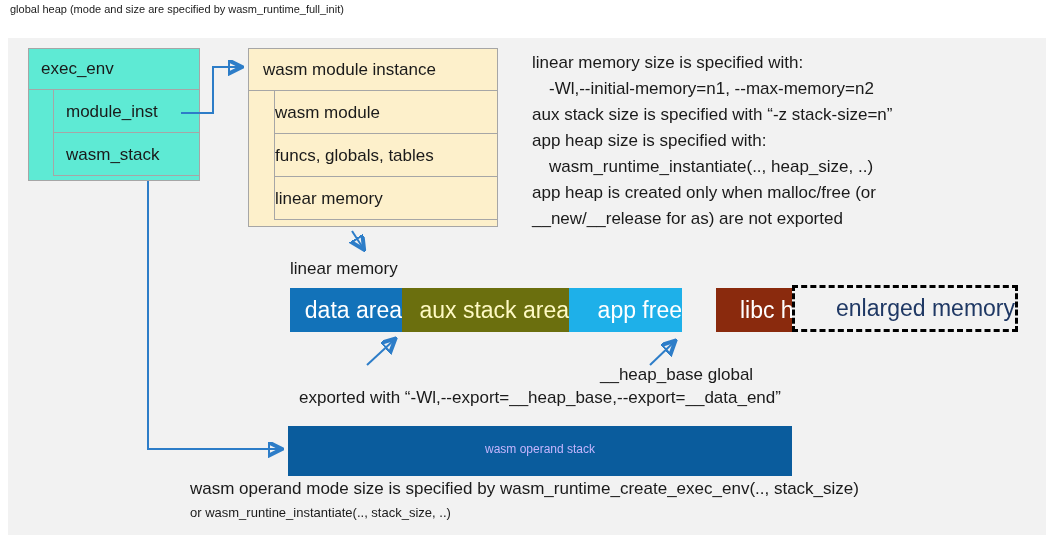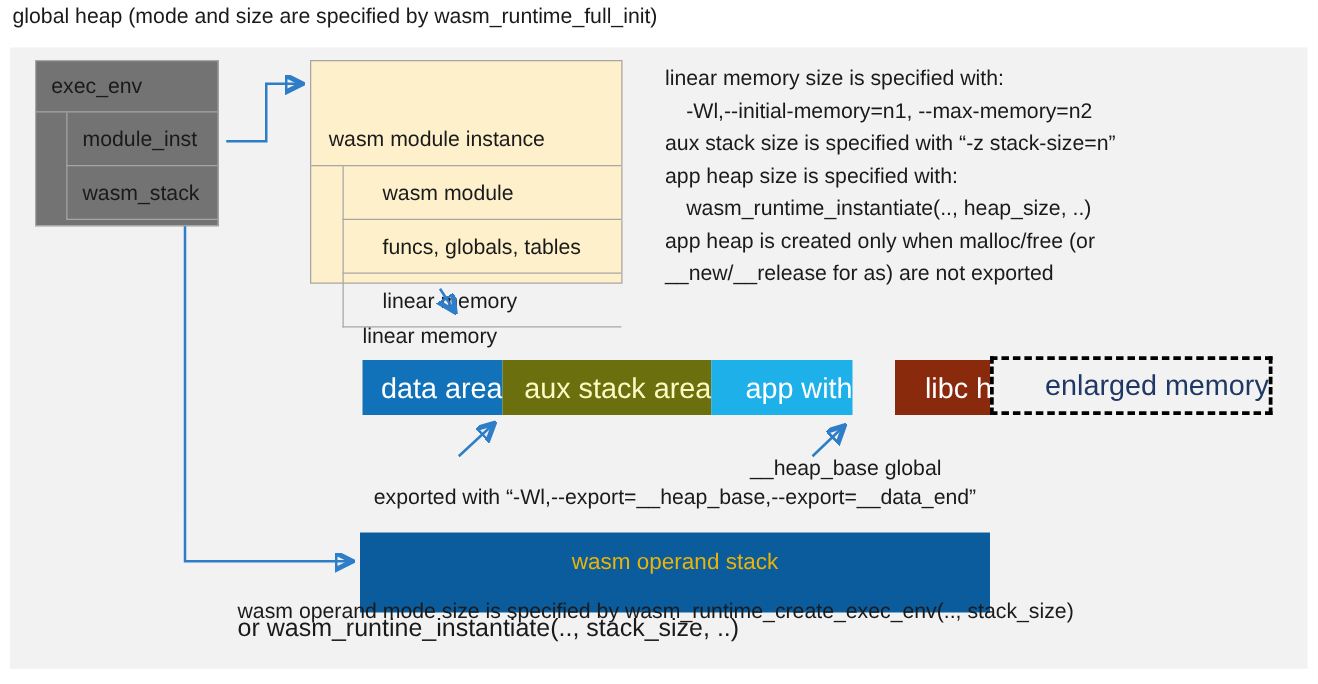--- a/index.html
+++ b/index.html
@@ -1,31 +1,31 @@
 <!DOCTYPE html>
 <html><head>
 <meta charset="utf-8">
 <style>
   html,body{margin:0;padding:0;background:#fff;}
   .stage{
     position:relative;width:1054px;height:547px;overflow:hidden;
     font-family:"Liberation Sans","DejaVu Sans",sans-serif;color:#1a1a1a;background:#ffffff;
   }
-  .title{position:absolute;left:10px;top:3px;font-size:17px;}
+  .title{position:absolute;left:10px;top:3px;font-size:11px;}
   .panel{position:absolute;left:8px;top:38px;width:1038px;height:497px;background:#f2f2f2;}
 
   
   .record{position:absolute;border:1px solid #a6a6a6;box-sizing:border-box;}
-  .record.exec{left:28px;top:48px;width:147px;height:133px;background:#737373;}
+  .record.exec{left:28px;top:48px;width:172px;height:133px;background:#5eead4;}
   .record.inst{left:248px;top:48px;width:250px;height:179px;background:#fdf0cb;}
   .record .hdr{height:40px;line-height:40px;padding-left:12px;font-size:17px;border-bottom:1px solid #a6a6a6;}
-  .record.inst .hdr{height:41px;line-height:41px;padding-left:14px;margin-top:42px;}
+  .record.inst .hdr{height:41px;line-height:41px;padding-left:14px;}
   .record .cell{margin-left:24px;height:43px;line-height:43px;padding-left:12px;font-size:17px;
     border-left:1px solid #a6a6a6;border-bottom:1px solid #a6a6a6;box-sizing:border-box;}
-  .record.inst .cell{margin-left:25px;padding-left:31px;}
+  .record.inst .cell{margin-left:25px;padding-left:0;}
 
   
   .notes{position:absolute;left:532px;top:50px;width:512px;font-size:17px;line-height:26px;}
   .notes .indent{padding-left:17px;}
 
   
   .lm-label{position:absolute;left:290px;top:259px;font-size:17px;}
   .seg{position:absolute;top:288px;height:44px;line-height:44px;text-align:right;
        font-size:23px;box-sizing:border-box;}
   .seg.s0{left:290px;width:112px;}
@@ -33,24 +33,24 @@
   .seg.s2{left:569px;width:113px;}
   .seg.s3{left:716px;width:116px;}
   .seg.enlarged{left:792px;top:285px;width:226px;height:47px;line-height:41px;
        border:3px dashed #000;background:#f2f2f2;}
 
   .lbl{position:absolute;font-size:17px;}
   .lbl.dataend{left:313px;top:360px;}
   .lbl.heapbase{left:600px;top:365px;}
   .lbl.exportnote{left:299px;top:388px;}
 
-  .opstack{position:absolute;left:288px;top:426px;width:504px;height:64px;line-height:46px;
-       text-align:center;color:#eab308;font-size:18px;}
+  .opstack{position:absolute;left:288px;top:426px;width:504px;height:50px;line-height:46px;
+       text-align:center;color:#c4b5fd;font-size:12px;}
   .bnote1{position:absolute;left:190px;top:479px;font-size:17px;}
-  .bnote2{position:absolute;left:190px;top:492px;font-size:20px;}
+  .bnote2{position:absolute;left:190px;top:505px;font-size:13px;}
 
   svg.arrows{position:absolute;left:0;top:0;width:1054px;height:547px;pointer-events:none;}
   svg.arrows path{stroke:#2d7dc8;stroke-width:2;fill:none;}
 </style>
 </head>
 <body>
 
 <div class="stage">
 
   <div class="title">global heap (mode and size are specified by wasm_runtime_full_init)</div>
@@ -77,21 +77,21 @@
     <div>app heap size is specified with:</div>
     <div class="indent">wasm_runtime_instantiate(.., heap_size, ..)</div>
     <div>app heap is created only when malloc/free (or</div>
     <div>__new/__release for as) are not exported</div>
   </div>
 
   <div class="lm-label">linear memory</div>
 
   <div class="seg s0" style="background: rgb(18, 114, 185); color: rgb(255, 255, 255);">data area</div>
   <div class="seg s1" style="background: rgb(107, 111, 14); color: #fef9c3;">aux stack area</div>
-  <div class="seg s2" style="background: rgb(30, 176, 233); color: rgb(255, 255, 255);">app with</div>
+  <div class="seg s2" style="background: rgb(30, 176, 233); color: rgb(255, 255, 255);">app free</div>
   <div class="seg s3" style="background: rgb(138, 42, 13); color: rgb(255, 255, 255);">libc heap</div>
   <div class="seg enlarged" style="color: rgb(31, 56, 100);">enlarged memory</div>
 
   <div class="lbl heapbase">__heap_base global</div>
   <div class="lbl exportnote">exported with “-Wl,--export=__heap_base,--export=__data_end”</div>
 
   <div class="opstack" style="background: rgb(10, 92, 157);">wasm operand stack</div>
   <div class="bnote1">wasm operand mode size is specified by wasm_runtime_create_exec_env(.., stack_size)</div>
   <div class="bnote2">or wasm_runtine_instantiate(.., stack_size, ..)</div>
 

